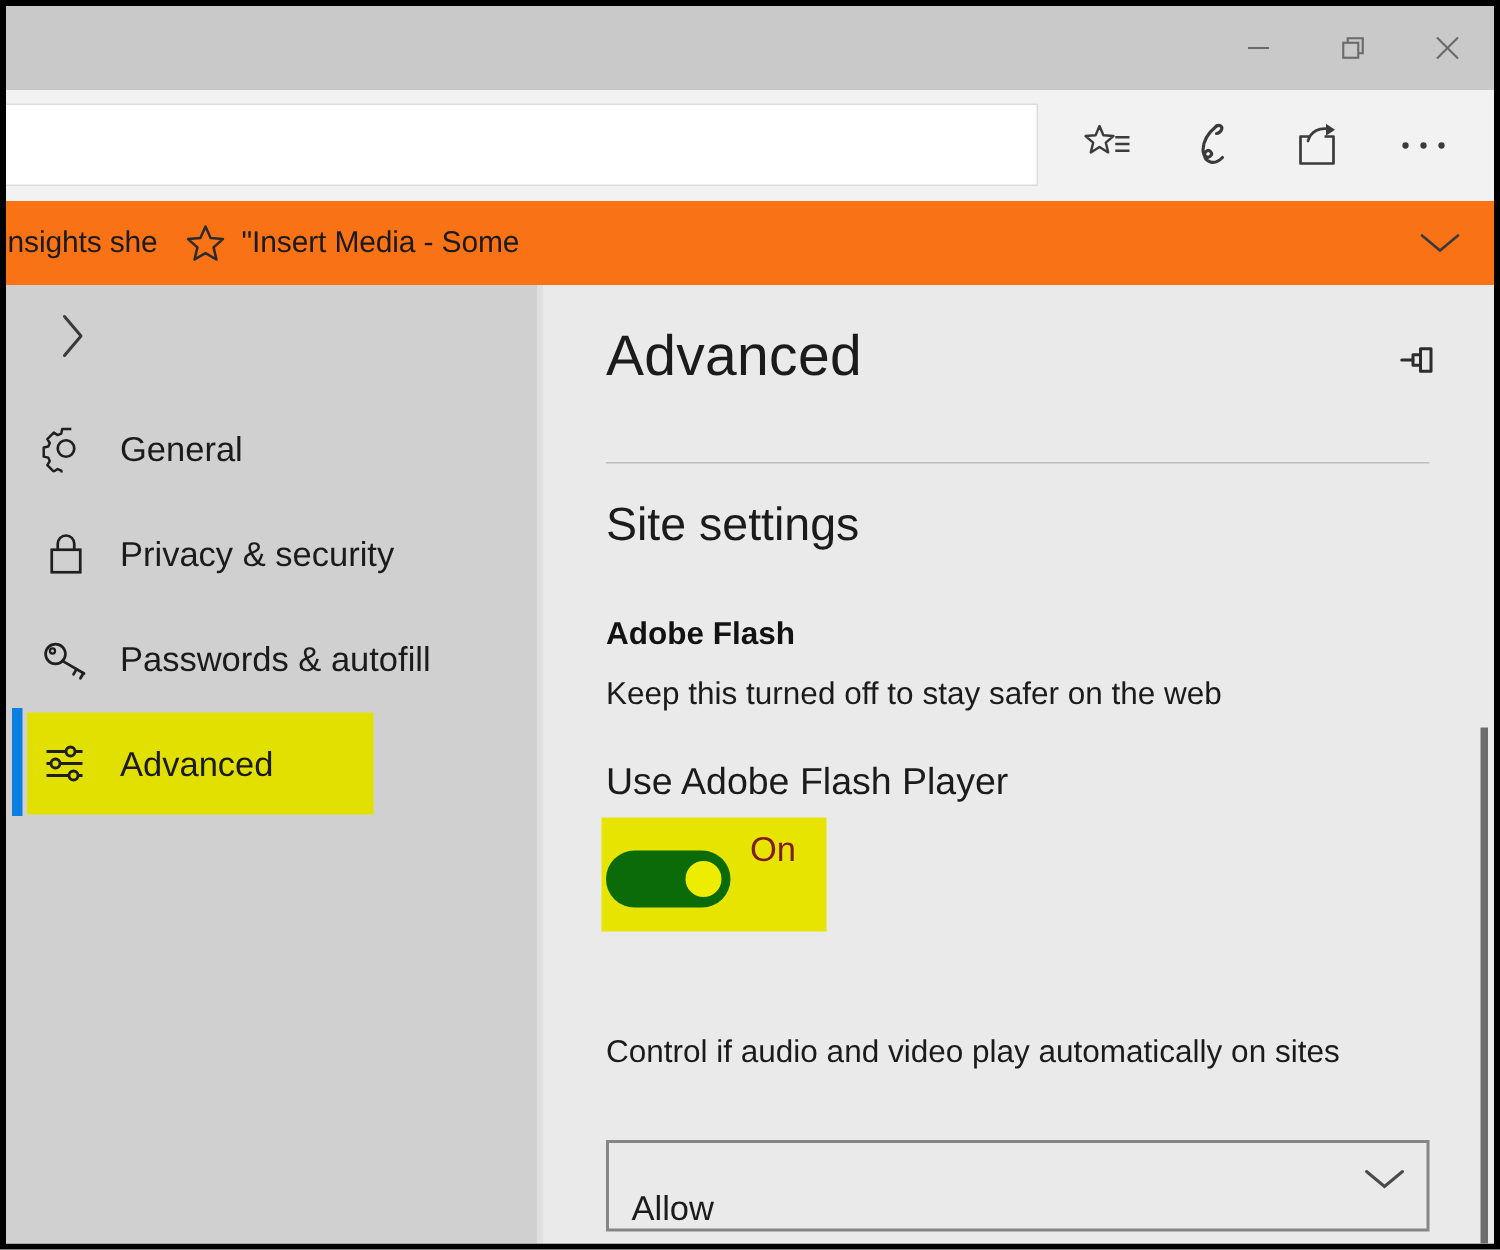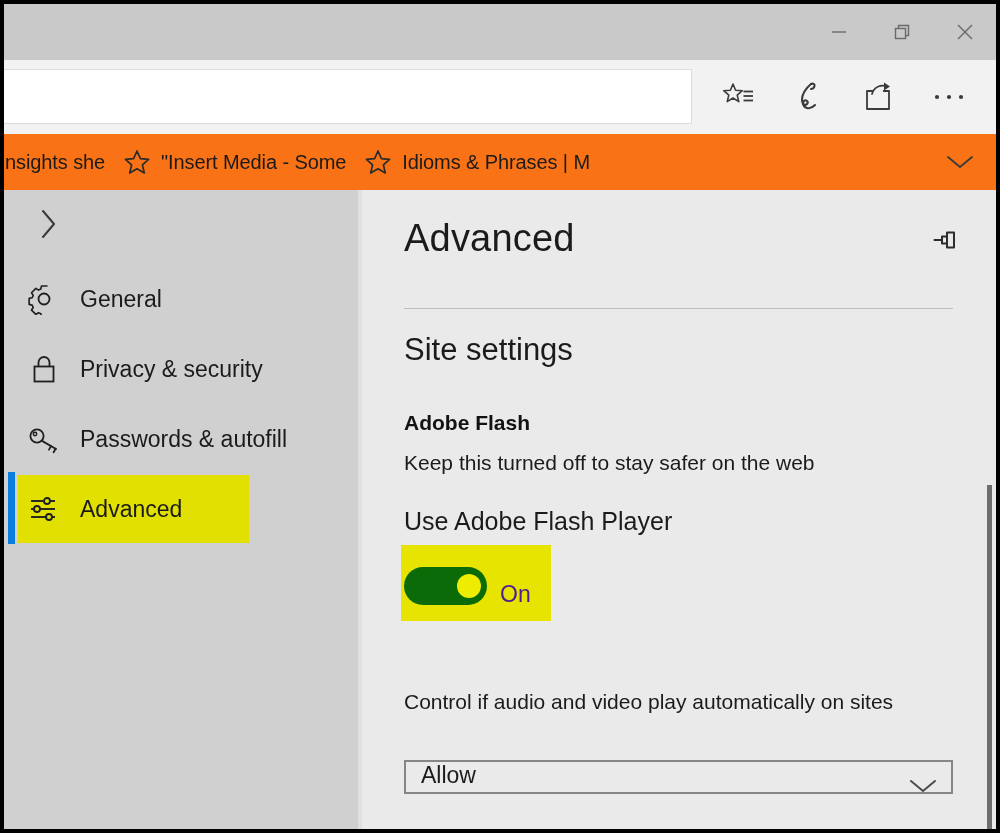--- a/index.html
+++ b/index.html
@@ -310,39 +310,39 @@
   }
   #flash-toggle .knob {
     position: absolute;
     right: 6px; top: 7px;
     width: 24px; height: 24px;
     border-radius: 50%;
     background: #eeec00;
   }
   #toggle-state {
     position: absolute;
-    left: 138px; top: 391px;
+    left: 138px; top: 363px;
     font-size: 23px;
-    color: #4c1d95;
+    color: #7f1d1d;
     z-index: 2;
   }
 
   #media-title { top: 464px; }
   #media-desc  { top: 497px; }
 
   #autoplay-select-wrap {
     position: absolute;
     left: 42px; top: 570px;
     width: 549px;
-    height: 34px;
+    height: 61px;
     background: #eaeaea;
     border: 2px solid #868686;
     box-sizing: border-box;
     display: flex;
-    align-items: flex-start;
+    align-items: flex-end;
   }
   #autoplay-value {
     font-size: 23px;
     color: #1b1b1b;
     padding-left: 15px;
   }
   #autoplay-chevron {
     position: absolute;
     right: 13px; top: 0;
     height: 48px;
@@ -426,28 +426,20 @@
     <div class="fav-item" style="margin-left:-8px;">
       <span class="fav-label">nsights she</span>
     </div>
     <div class="fav-item">
       <span class="fav-star">
         <svg width="28" height="27" viewBox="0 0 28 27" aria-hidden="true">
           <polygon points="14,2 17.4,9.6 25.6,10.4 19.4,15.9 21.3,24 14,19.7 6.7,24 8.6,15.9 2.4,10.4 10.6,9.6" fill="none" stroke="currentColor" stroke-width="1.7" stroke-linejoin="round"></polygon>
         </svg>
       </span>
       <span class="fav-label">"Insert Media - Some</span>
-    </div>
-    <div class="fav-item">
-      <span class="fav-star">
-        <svg width="28" height="27" viewBox="0 0 28 27" aria-hidden="true">
-          <polygon points="14,2 17.4,9.6 25.6,10.4 19.4,15.9 21.3,24 14,19.7 6.7,24 8.6,15.9 2.4,10.4 10.6,9.6" fill="none" stroke="currentColor" stroke-width="1.7" stroke-linejoin="round"></polygon>
-        </svg>
-      </span>
-      <span class="fav-label">Idioms &amp; Phrases | M</span>
     </div>
 
     <div id="fav-overflow">
       <svg width="30" height="18" viewBox="0 0 30 18" aria-hidden="true">
         <polyline points="3,4 15,14 27,4" fill="none" stroke="currentColor" stroke-width="1.8" stroke-linecap="round"></polyline>
       </svg>
     </div>
   </div>
 
   <div id="settings-pane">

